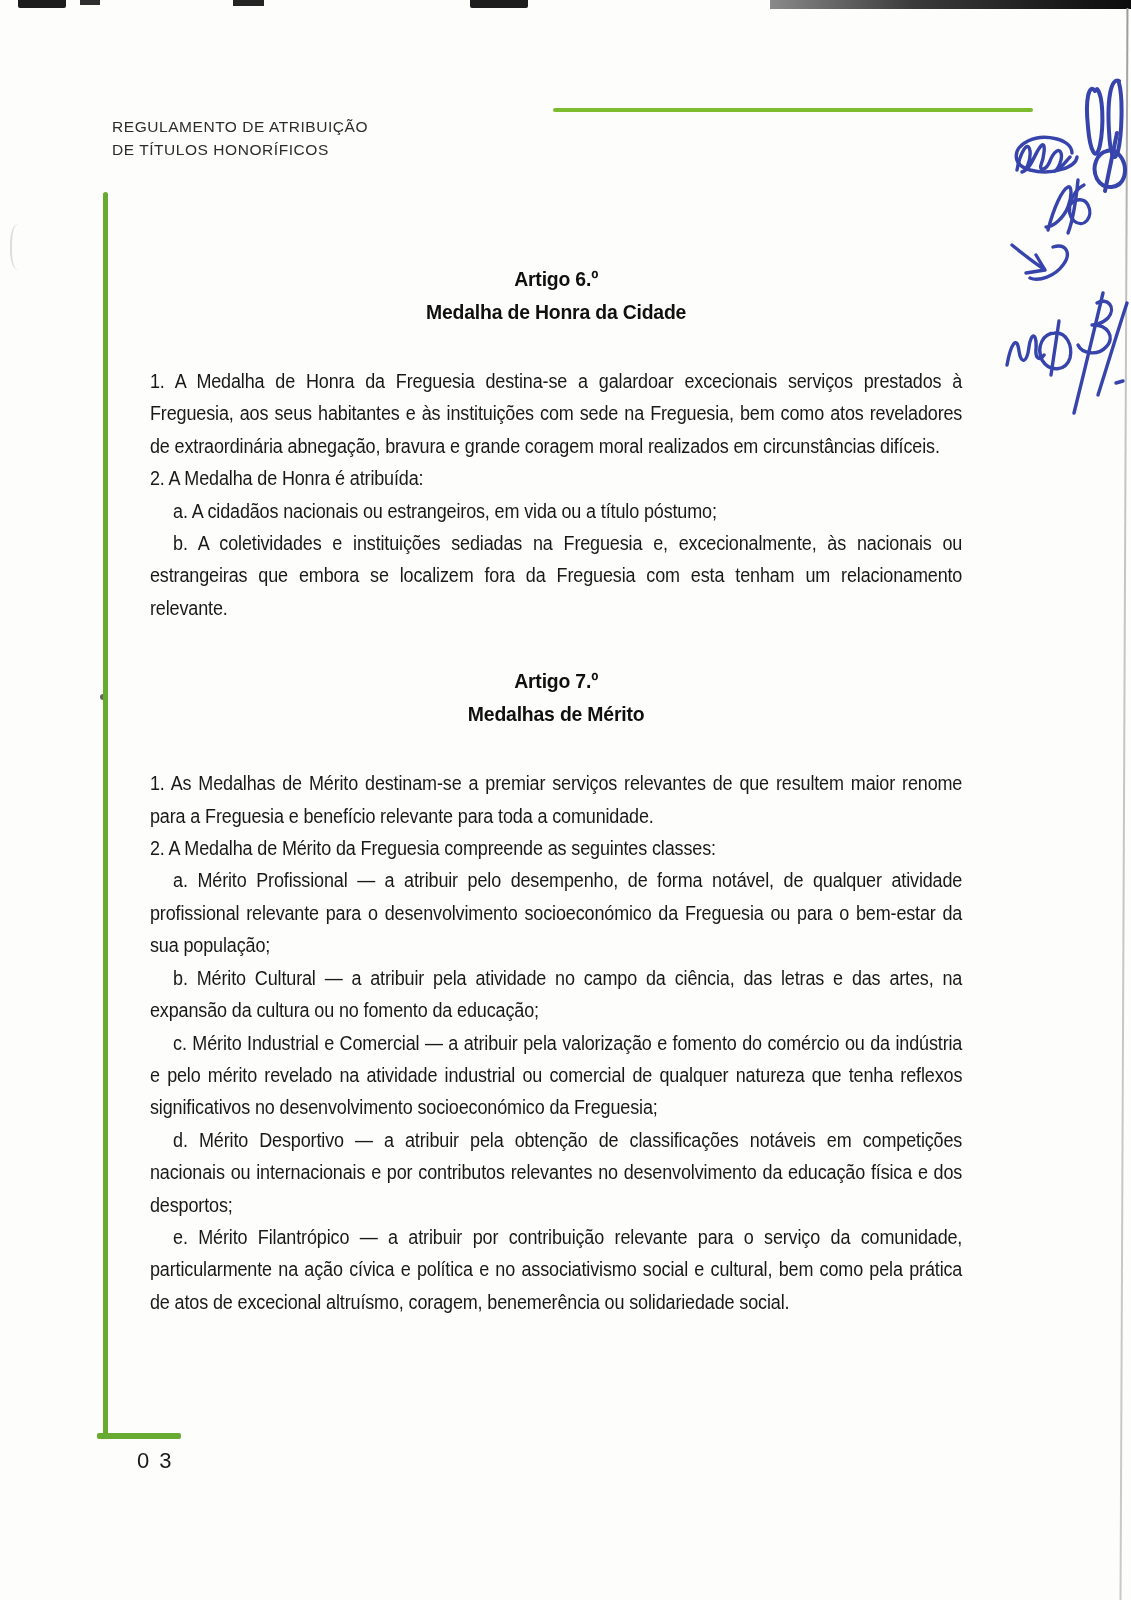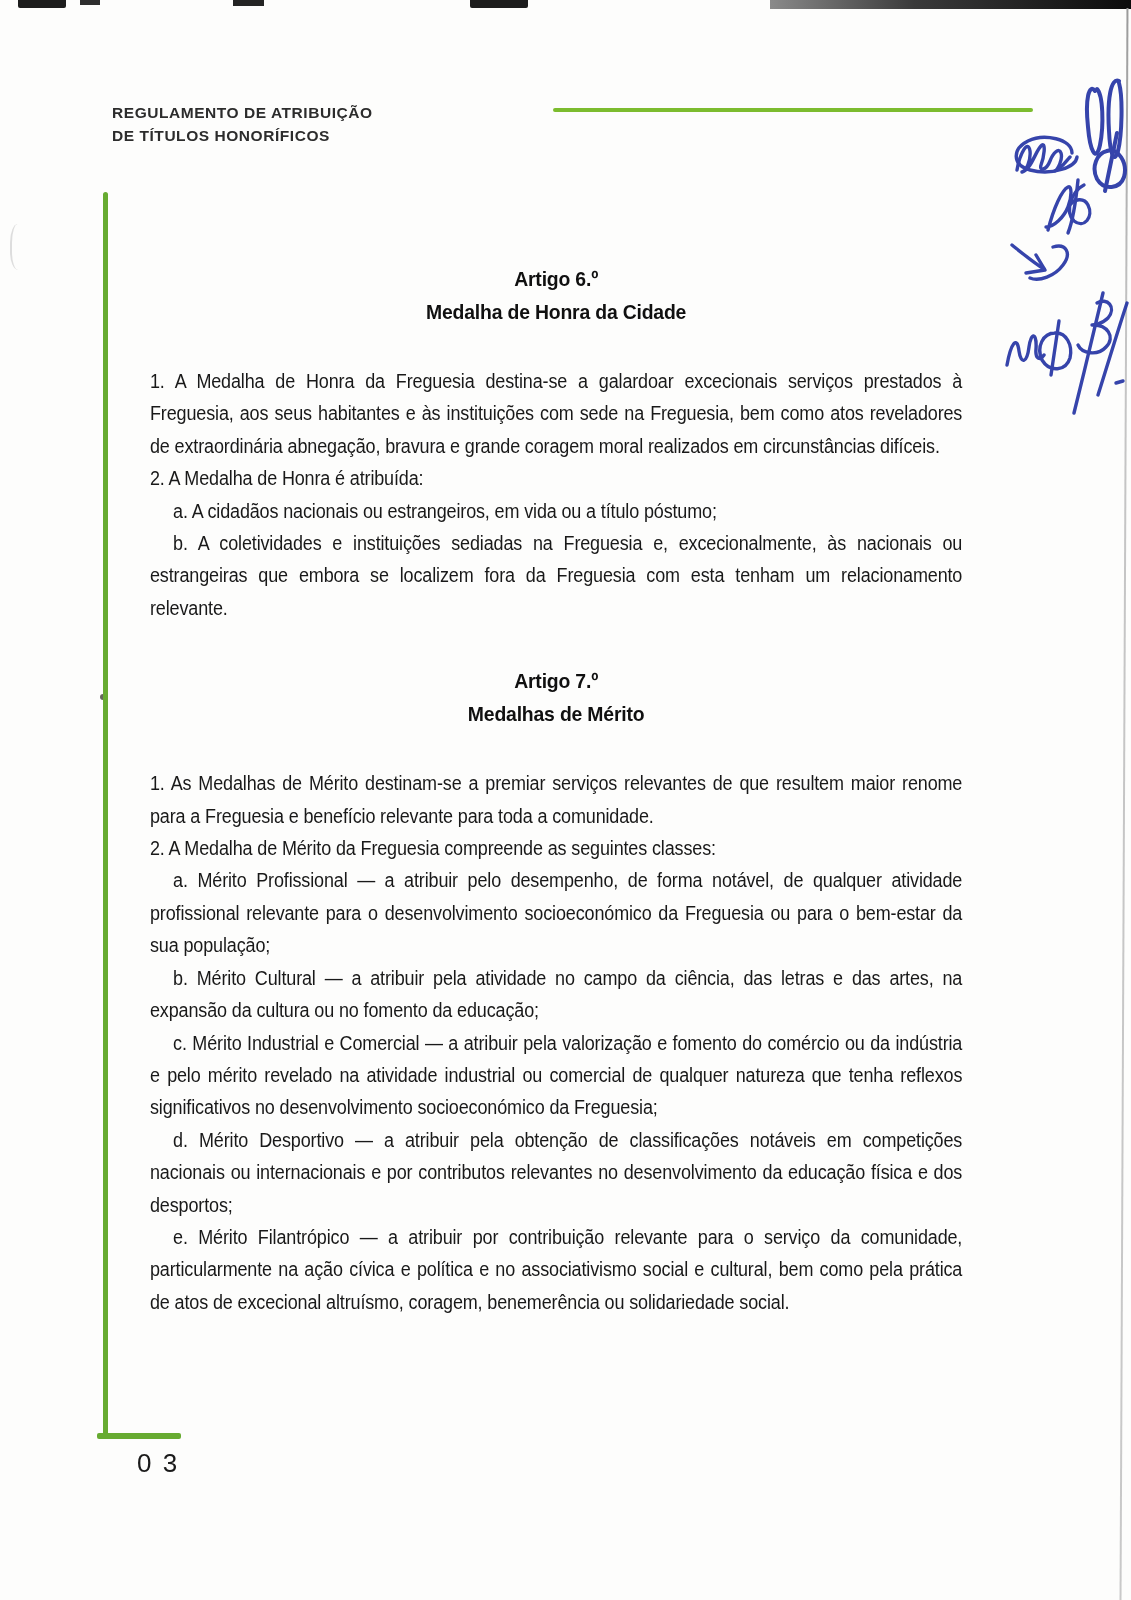--- a/index.html
+++ b/index.html
@@ -37,22 +37,22 @@
     border-left: 2px solid #d6d6d6; border-radius: 50% 0 0 50%/ 40% 0 0 40%;
     opacity: .8;
   }
   .speck {
     position:absolute; width: 6px; height: 6px; border-radius: 50%;
     background: #4b4b42; opacity: .85;
   }
 
   
   .doc-header {
-    position: absolute; left: 112px; top: 101px;
-    font-size: 15.5px; font-weight: 700; letter-spacing: 0.55px;
+    position: absolute; left: 112px; top: 115px;
+    font-size: 15.5px; font-weight: 400; letter-spacing: 0.55px;
     line-height: 23px; color: #2c2c2c;
   }
 
   
   .rule-top {
     position: absolute; left: 553px; top: 108px;
     width: 480px; height: 4px; background: #7cbc2e; border-radius: 2px;
   }
   .rule-left {
     position: absolute; left: 103px; top: 192px;
@@ -82,21 +82,21 @@
   .para, .item {
     margin: 0; font-size: 19.5px; line-height: 32.4px;
     text-align: justify; letter-spacing: -0.15px;
   }
   .item { text-indent: 25px; }
   .article-7 { margin-top: 40px; }
 
   
   .page-number {
     position: absolute; left: 137px; top: 1448px;
-    font-size: 26px; color: #1a1a1a; letter-spacing: 2px;
+    font-size: 22px; color: #1a1a1a; letter-spacing: 2px;
   }
 </style>
 </head>
 <body>
 
 <div class="page">
 
   <div class="top-bar tb1"></div>
   <div class="top-bar tb2"></div>
   <div class="top-bar tb3"></div>

